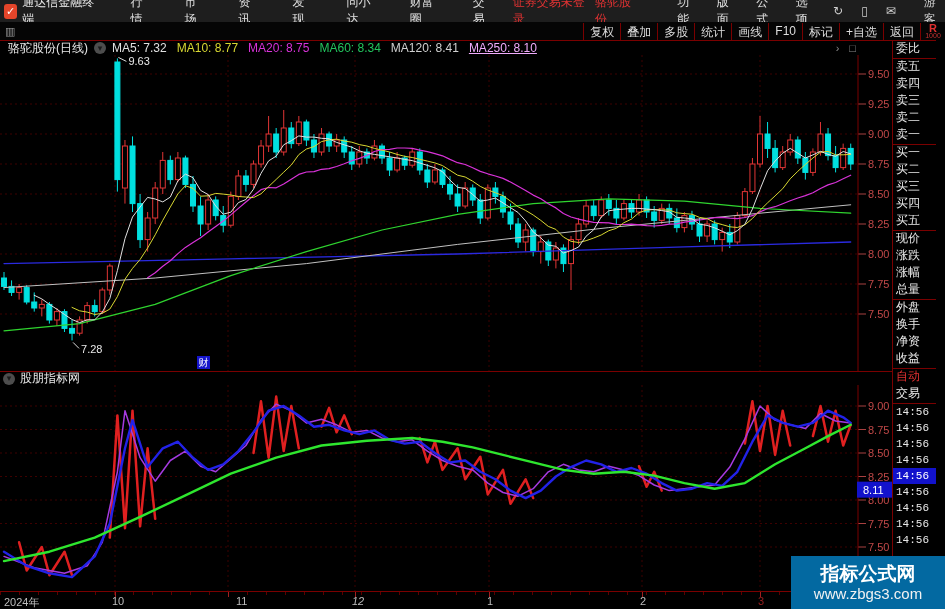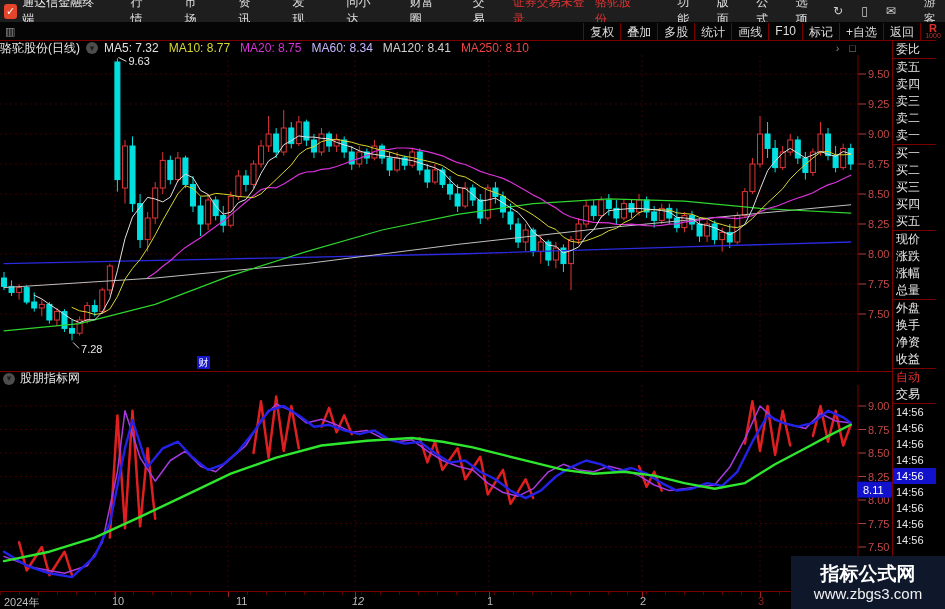--- a/index.html
+++ b/index.html
@@ -25,40 +25,40 @@
   .periods{display:flex;gap:11px;}
   .period{color:#d4d4d4;}
   .period.active{color:#00d8d8;}
   .actions{display:flex;margin-left:auto;height:17px;}
   .action{border-left:1px solid #7a0000;padding:1px 6px 0 6px;color:#dedede;white-space:nowrap;}
   .speedcell{border-left:1px solid #7a0000;width:24px;text-align:center;line-height:8px;padding-top:1px;}
   .speedcell .r{color:#e03030;font-weight:bold;font-size:11px;}
   .speedcell .v{color:#c03030;font-size:7px;}
   
   .chart-col{position:absolute;left:0;top:40px;width:902px;height:569px;border-top:1px solid #7a0000;}
-  .chart-title{height:14px;display:flex;align-items:center;gap:6px;padding-left:0;font-size:12px;}
+  .chart-title{height:14px;display:flex;align-items:center;gap:6px;padding-left:8px;font-size:12px;}
   .circle-icon{width:12px;height:12px;border-radius:50%;background:#4d4d4d;color:#1c1c1c;font-size:9px;
                display:inline-flex;align-items:center;justify-content:center;line-height:1;}
   .legend{display:flex;gap:10px;}
   .title-icons{margin-left:auto;margin-right:46px;color:#8a8a8a;display:flex;gap:10px;font-size:11px;}
   svg{display:block;}
   .ind-title{height:13px;border-top:1px solid #7a0000;display:flex;align-items:center;gap:5px;
              padding-left:3px;font-size:12px;}
   .date-axis{position:relative;height:18px;border-top:1px solid #7a0000;}
   .date-axis span{position:absolute;top:3px;font-size:11px;}
   .tickmark{position:absolute;top:0;width:1px;}
   
   .sidebar{position:absolute;left:892px;top:40px;width:43px;height:569px;background:#000;
-           border-top:1px solid #7a0000;border-left:1px solid #7a0000;overflow:hidden;}
+           border-top:1px solid #7a0000;border-left:1px solid #7a0000;overflow:hidden;font-family:Liberation Mono, monospace;}
   .sb-row{height:17px;line-height:17px;padding-left:3px;color:#e8e8e8;font-size:12px;white-space:nowrap;}
   .sb-row.sep{border-bottom:1px solid #7a0000;}
   .tick-row{height:16px;line-height:16px;padding-left:3px;color:#e8e8e8;font-size:11px;}
   .tick-row.sel{background:#1212cc;color:#fff;}
   
-  .watermark{position:absolute;left:791px;top:556px;width:154px;height:53px;background:#0f172a;
+  .watermark{position:absolute;left:791px;top:556px;width:154px;height:53px;background:#0369a1;
              z-index:50;display:flex;flex-direction:column;align-items:center;justify-content:center;}
   .wm-title{color:#fff;font-weight:bold;font-size:19px;line-height:22px;}
   .wm-url{color:#f2f2f2;font-size:15px;line-height:18px;}
 </style>
 </head>
 <body>
 
 <div class="screen">
 
   <div class="menubar">
@@ -109,23 +109,23 @@
   </div>
 
   <div class="chart-col">
     <div class="chart-title">
       <span>骆驼股份(日线)</span>
       <span class="circle-icon">▾</span>
       <div class="legend" id="main-legend">
           <span style="color: rgb(224, 224, 224);">MA5: 7.32</span>
           <span style="color: rgb(216, 216, 50);">MA10: 8.77</span>
           <span style="color: rgb(216, 50, 216);">MA20: 8.75</span>
-          <span style="color: #c4b5fd;">MA60: 8.34</span>
+          <span style="color: #22c55e;">MA60: 8.34</span>
           <span style="color: rgb(208, 208, 208);">MA120: 8.41</span>
-          <span style="color: #ef4444;">MA250: 8.10</span>
+          <span style="color: #f0abfc; text-decoration: underline;">MA250: 8.10</span>
         </div>
       <div class="title-icons" id="corner-icons">
           <span>›</span>
           <span>□</span>
         </div>
     </div>
     <svg id="main-svg" width="902" height="316">
         <line x1="115" y1="0" x2="115" y2="316" stroke="#3f0000" stroke-width="1" stroke-dasharray="2,3"></line>
         <line x1="228" y1="0" x2="228" y2="316" stroke="#3f0000" stroke-width="1" stroke-dasharray="2,3"></line>
         <line x1="355" y1="0" x2="355" y2="316" stroke="#3f0000" stroke-width="1" stroke-dasharray="2,3"></line>

